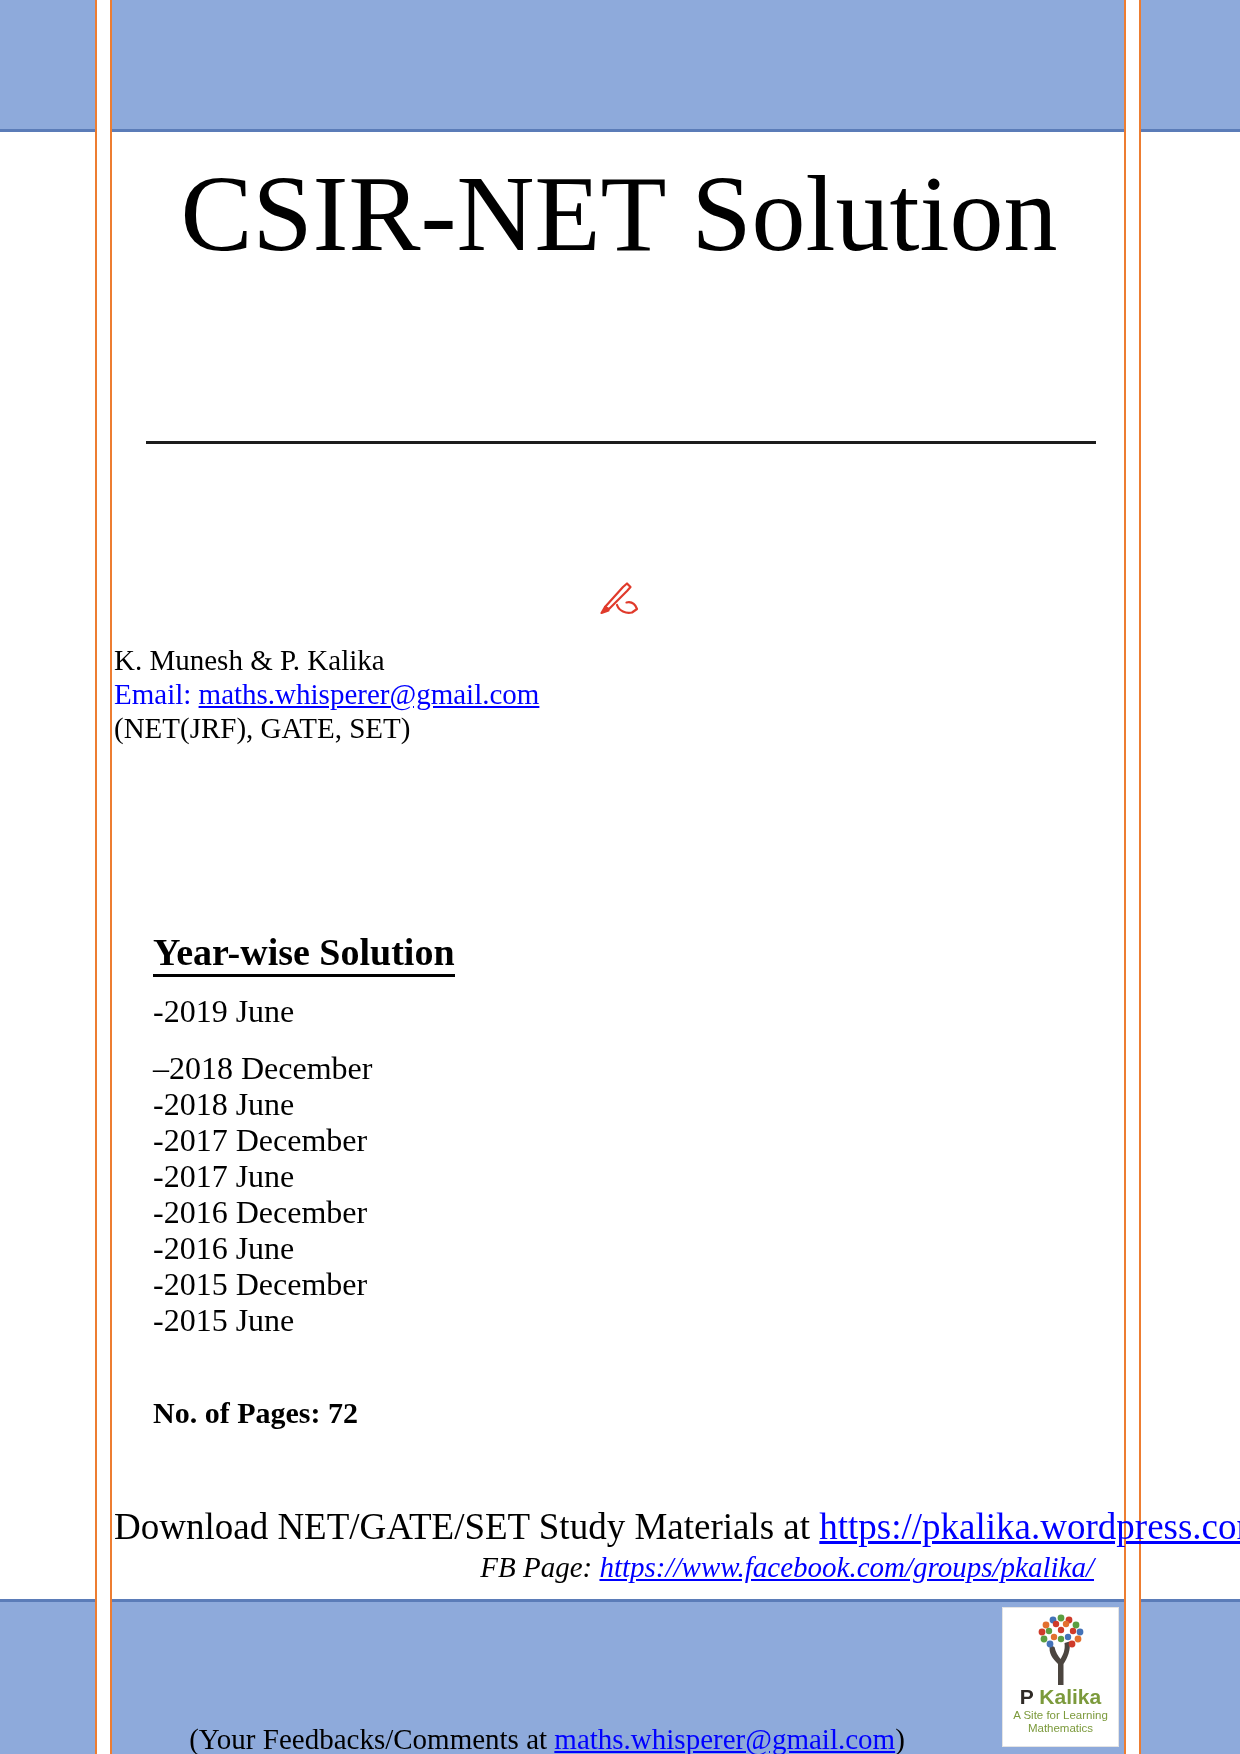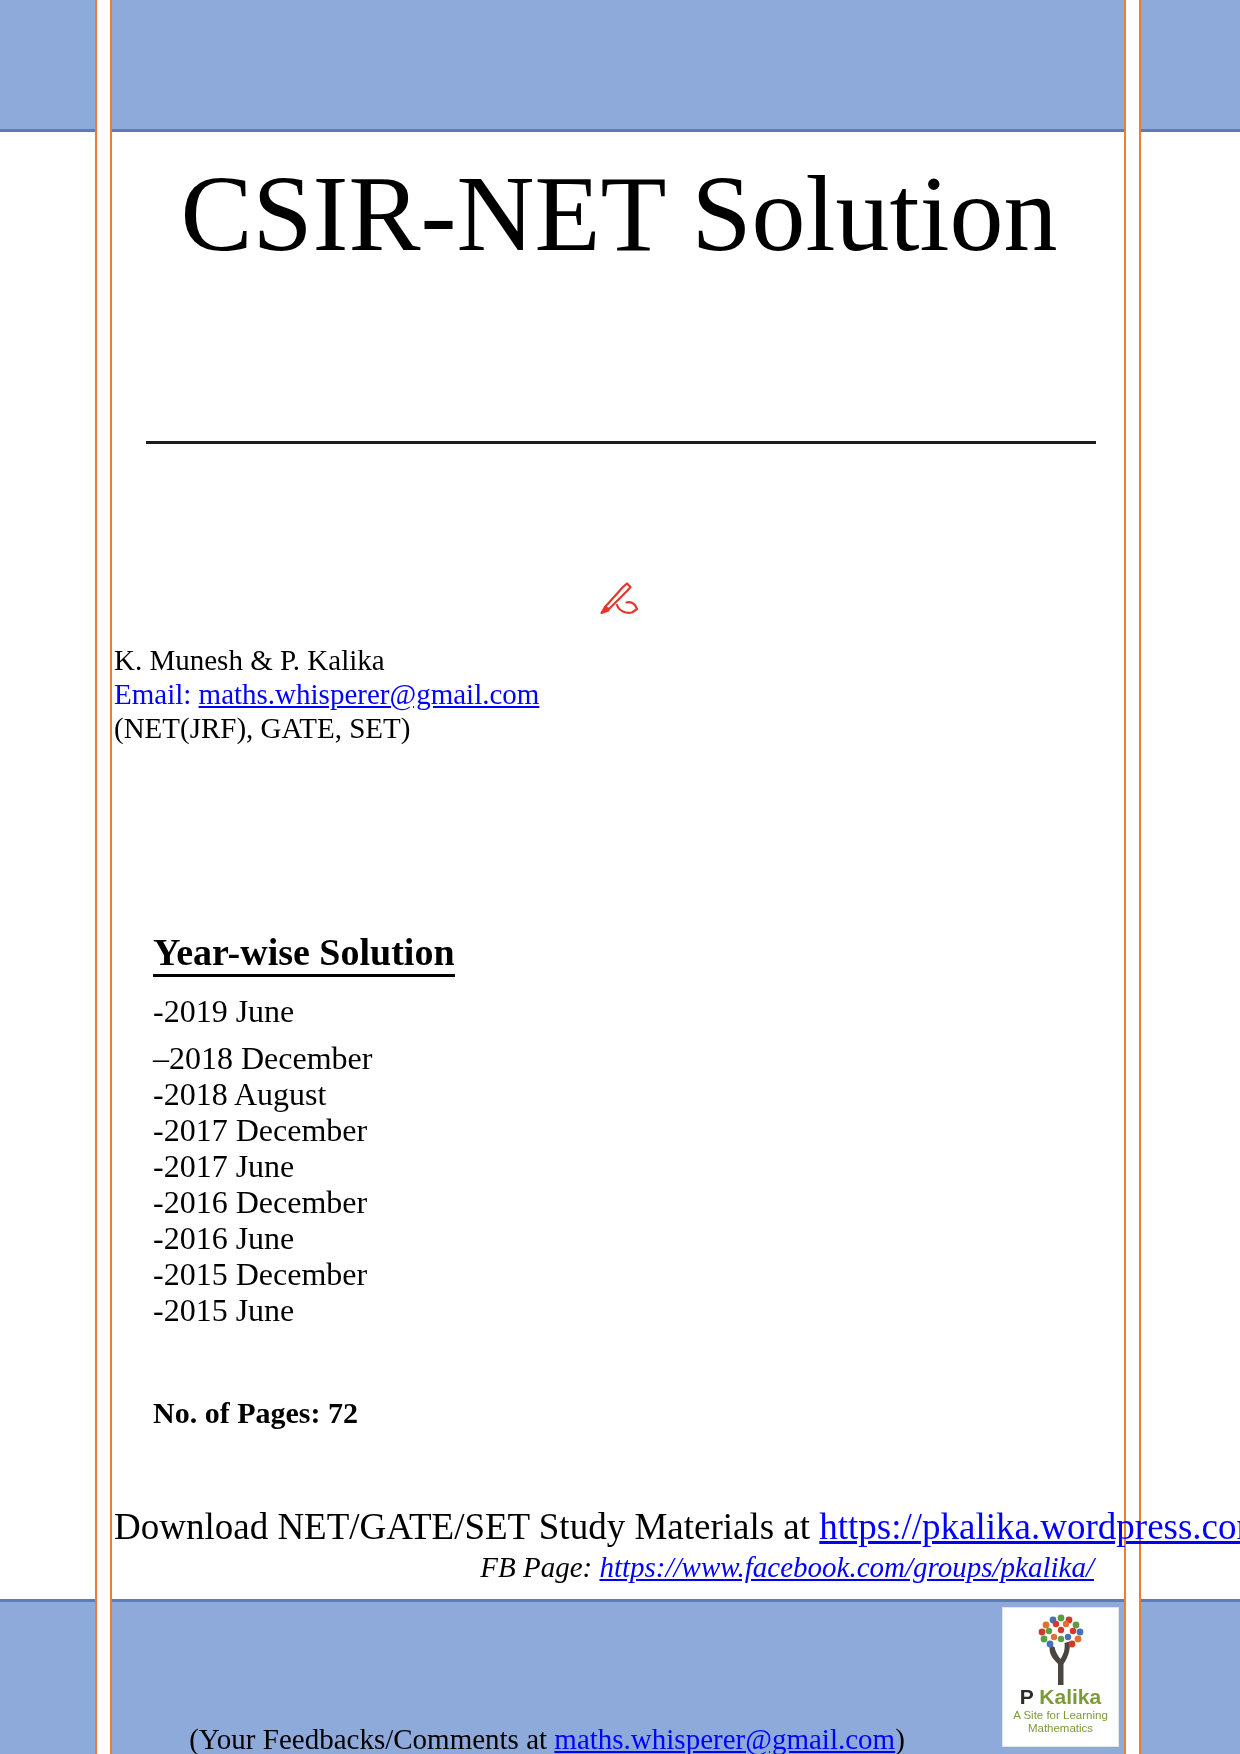--- a/index.html
+++ b/index.html
@@ -24,21 +24,21 @@
   .rule{position:absolute;left:32px;top:441px;width:950px;height:3px;background:#1c1c1c;}
   .pen-wrap{position:absolute;left:0;top:580px;width:1010px;text-align:center;}
   .author{position:absolute;left:0;top:643px;width:1010px;text-align:left;
     font-size:29px;line-height:34px;}
   .link{color:#0000ff;text-decoration:underline;cursor:pointer;}
   .blue-text{color:#0000ff;}
   .year-heading{position:absolute;left:39px;top:911px;font-size:38px;font-weight:bold;
     line-height:42px;display:inline-block;border-bottom:3px solid #000;padding-bottom:1px;margin-top:20px;}
   .year-list{position:absolute;left:39px;top:993px;margin:0;padding:0;list-style:none;
     font-size:32px;line-height:36px;}
-  .year-list li:nth-child(2){margin-top:11px;}
+  .year-list li:nth-child(2){margin-top:21px;}
   .pages{position:absolute;left:39px;top:1396px;font-size:30px;font-weight:bold;}
   .download{position:absolute;left:0;top:1505px;width:1010px;box-sizing:border-box;
     padding-right:81px;text-align:center;font-size:37px;white-space:nowrap;}
   .fb{position:absolute;left:0;top:1551px;width:1010px;box-sizing:border-box;
     padding-right:30px;text-align:right;font-size:29px;font-style:italic;}
   .fb .link{font-style:italic;}
   .footer-line{position:absolute;left:0;top:1723px;width:1010px;box-sizing:border-box;
     padding-right:144px;text-align:center;font-size:29px;}
   
   .logo{position:absolute;left:1002px;top:1607px;width:117px;height:140px;background:#fff;
@@ -85,21 +85,21 @@
         <span class="blue-text">Email: </span><a class="link">maths.whisperer@gmail.com</a>
       </div>
       <div>(NET(JRF), GATE, SET)</div>
     </div>
 
     <span class="year-heading">Year-wise Solution</span>
 
     <ul class="year-list">
       <li>-2019 June</li>
       <li>–2018 December</li>
-      <li>-2018 August</li>
+      <li>-2018 June</li>
       <li>-2017 December</li>
       <li>-2017 June</li>
       <li>-2016 December</li>
       <li>-2016 June</li>
       <li>-2015 December</li>
       <li>-2015 June</li>
     </ul>
 
     <div class="pages">No. of Pages: 72</div>
 

